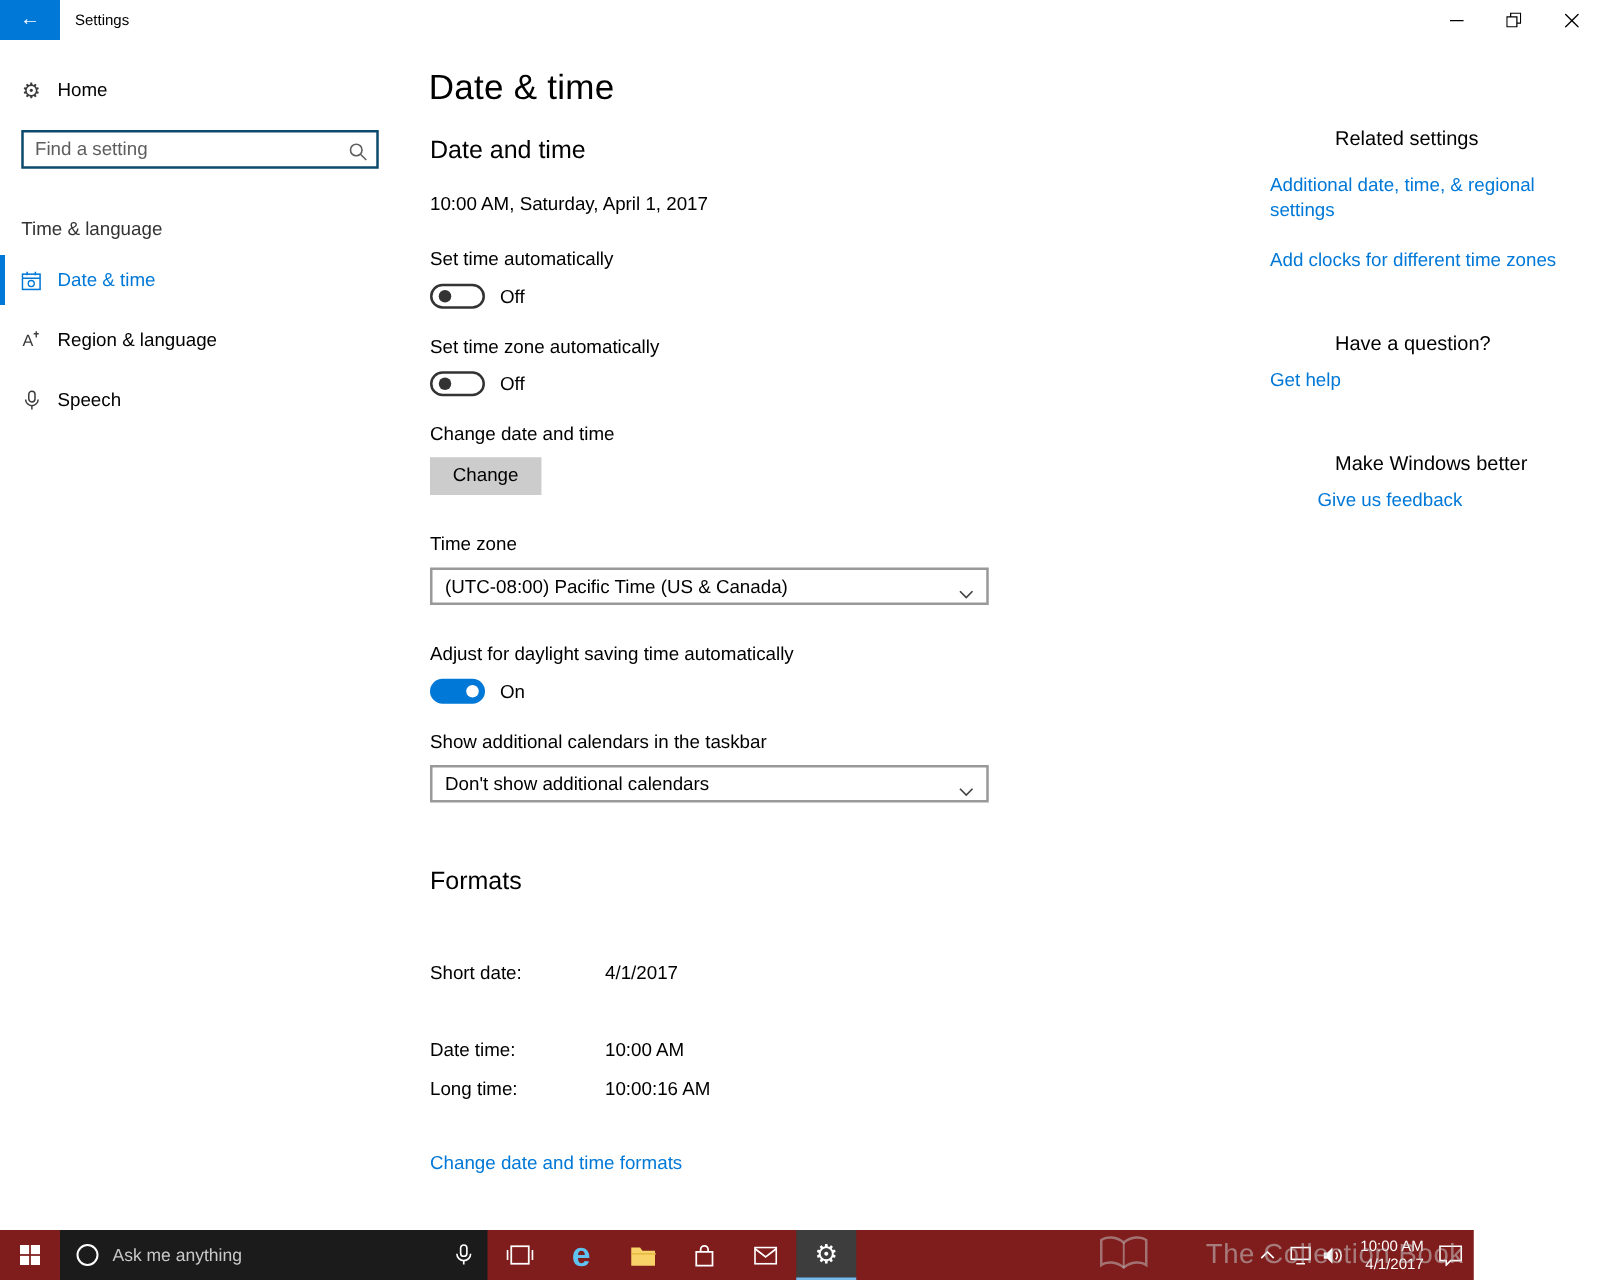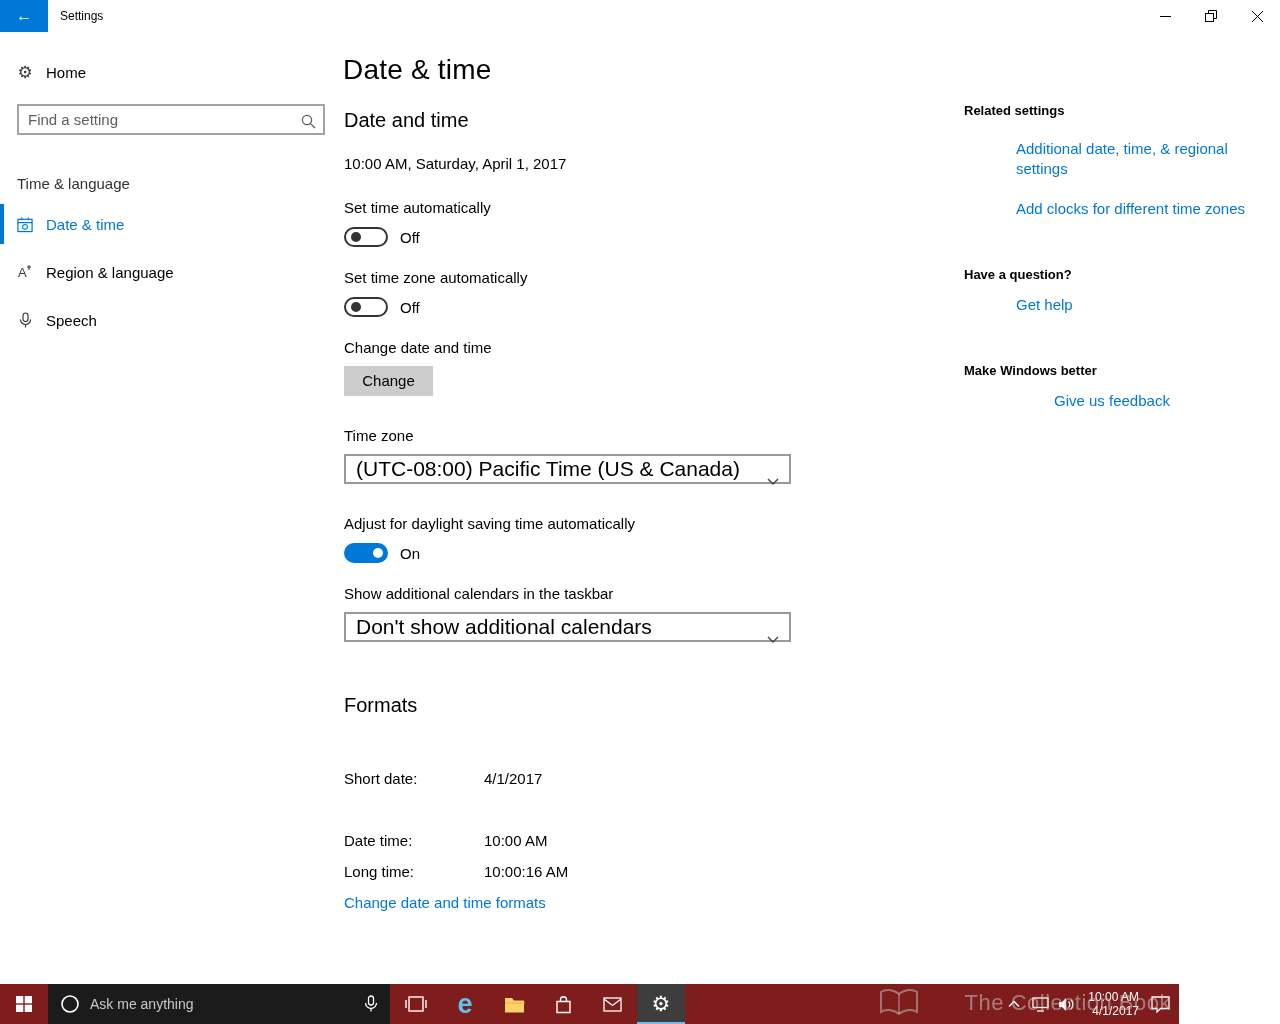--- a/index.html
+++ b/index.html
@@ -1,38 +1,38 @@
 <!DOCTYPE html>
 <html><head>
 <meta charset="utf-8">
 <style>
   * { margin:0; padding:0; box-sizing:border-box; }
   html,body { background:#555; }
   body { font-family:"Liberation Sans", sans-serif; }
   .screen { position:relative; width:1280px; height:1024px; background:#ffffff; overflow:hidden; margin:0 auto; }
-  .abs { position:absolute; }
+  .abs { position:absolute;margin-top:28px; }
 
   
   .titlebar { position:absolute; top:0; left:0; width:1280px; height:32px; background:#fff; }
   .back-btn { position:absolute; left:0; top:0; width:48px; height:32px; background:#0078d7; color:#fff;
               display:flex; align-items:center; justify-content:center; font-size:16px; cursor:default; }
   .win-title { position:absolute; left:60px; top:0; height:32px; line-height:32px; font-size:12px; color:#000; }
   .win-controls { position:absolute; right:0; top:0; display:flex; }
   .win-btn { width:46px; height:32px; display:flex; align-items:center; justify-content:center; }
 
   
   .side-item { position:absolute; left:0; width:320px; height:40px; display:flex; align-items:center;
                padding-left:17px; font-size:15px; color:#000; cursor:default; }
   .side-item .ico { width:16px; height:16px; margin-right:13px; display:flex; align-items:center; justify-content:center; }
   .side-item.selected { color:#0078d7; }
   .side-item.selected::before { content:""; position:absolute; left:0; top:0; width:4px; height:40px; background:#0078d7; }
   .gear-glyph { font-size:17px; color:#3b3b3b; line-height:1; }
   .section-label { position:absolute; left:17px; font-size:15px; color:#333; }
 
-  .find-box { position:absolute; left:17px; top:104px; width:308px; height:31px; border:2px solid #a3a3a3;
+  .find-box { position:absolute; left:17px; top:104px; width:286px; height:31px; border:2px solid #0c4a6e;
               background:#fff; }
   .find-box input { width:100%; height:100%; border:none; outline:none; padding:0 28px 0 9px; font-size:15px;
                     font-family:"Liberation Sans",sans-serif; color:#000; background:transparent; }
   .find-box input::placeholder { color:#5e5e5e; opacity:1; }
   .find-box .mag { position:absolute; right:7px; top:8px; }
 
   
   .page-title { position:absolute; left:343px; top:54px; font-size:28px; font-weight:300; color:#000; letter-spacing:0.2px; }
   .h2 { position:absolute; left:344px; font-size:20px; font-weight:400; color:#000; }
   .lbl { position:absolute; left:344px; font-size:15px; color:#000; }
@@ -42,28 +42,28 @@
   .toggle.off { border:2px solid #333; background:#fff; }
   .toggle.off .knob { position:absolute; left:5px; top:3px; width:10px; height:10px; border-radius:50%; background:#333; }
   .toggle.on { background:#0078d7; }
   .toggle.on .knob { position:absolute; left:29px; top:5px; width:10px; height:10px; border-radius:50%; background:#fff; }
   .toggle-state { position:absolute; left:400px; font-size:15px; color:#000; }
 
   .btn { position:absolute; left:344px; width:89px; height:30px; background:#cccccc; border:1px solid #cccccc;
          font-size:15px; font-family:"Liberation Sans",sans-serif; color:#000; text-align:center; line-height:28px; cursor:default; }
 
   .dropdown { position:absolute; left:344px; width:447px; height:30px; border:2px solid #999999; background:#fff;
-              font-size:21px; color:#000; display:flex; align-items:center; padding:0 30px 0 10px; cursor:default; }
+              font-size:15px; color:#000; display:flex; align-items:center; padding:0 30px 0 10px; cursor:default; }
   .dropdown .chev { position:absolute; right:10px; top:11px; }
 
   .fmt-row { position:absolute; left:344px; width:460px; font-size:15px; color:#000; }
   .fmt-row .fl { display:inline-block; width:140px; }
 
   a.link, .link { color:#0078d7; font-size:15px; text-decoration:none; cursor:pointer; }
-  .rel-head { position:absolute; left:964px; font-size:13px; color:#000;font-weight:bold; }
+  .rel-head { position:absolute; left:1068px; font-size:16px; color:#000; }
   .rel-link { position:absolute; left:1016px; width:232px; font-size:15px; line-height:20px; color:#0078d7; cursor:pointer; }
 
   
   .taskbar { position:absolute; left:0; bottom:0; width:1179px; height:40px; background:#7f1d1d; }
   .tb-btn { position:absolute; top:0; width:48px; height:40px; display:flex; align-items:center; justify-content:center; cursor:default; }
   .tb-search { position:absolute; left:48px; top:0; width:342px; height:40px; background:#1b1b1b;
                display:flex; align-items:center; cursor:default; }
   .tb-search .circ { margin-left:12px; display:flex; }
   .tb-search .ph { margin-left:10px; font-size:14px; color:#c9c9c9; flex:1; }
   .tb-search .mic { margin-right:12px; display:flex; }

